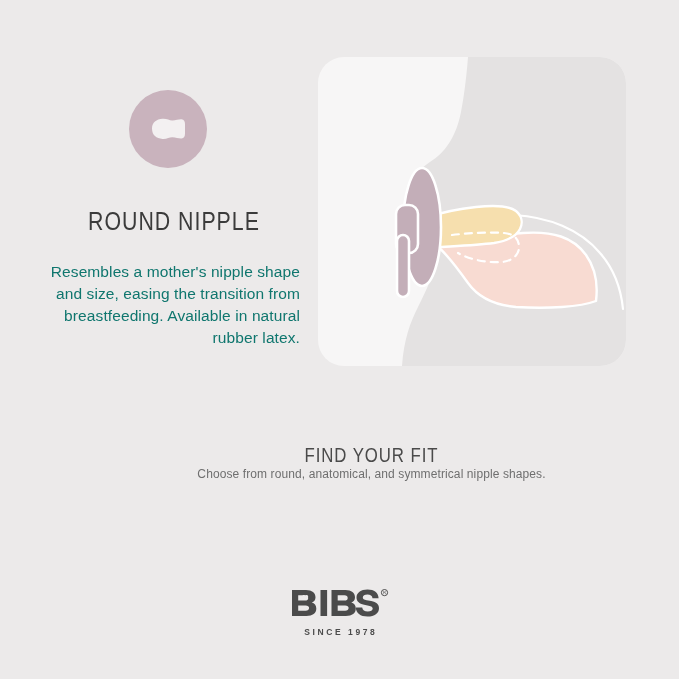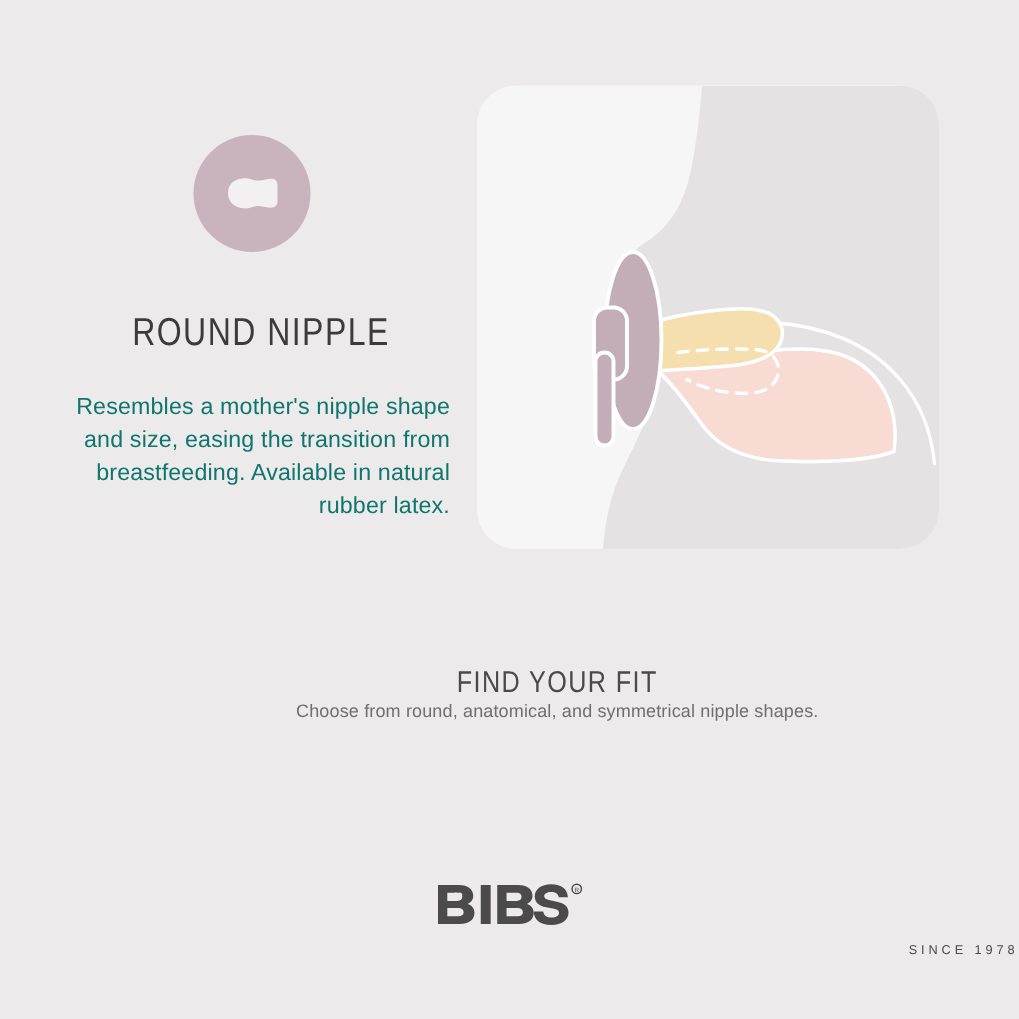--- a/index.html
+++ b/index.html
@@ -116,25 +116,24 @@
     text-align: center;
   }
   .logo-wordmark {
     display: inline-block;
     position: relative;
   }
   .logo-wordmark svg { display: block; }
   .logo-since {
     margin-top: 5px;
     font-size: 8.5px;
-    font-weight: normal;
+    font-weight: bold;
     letter-spacing: 2.6px;
     color: #4b4b4b;
     text-indent: 2.6px;
-    text-align: right;
   }
 </style>
 </head>
 <body>
 
 <div class="canvas">
 
   <div class="feature-col">
 
     <div class="feature-icon">

